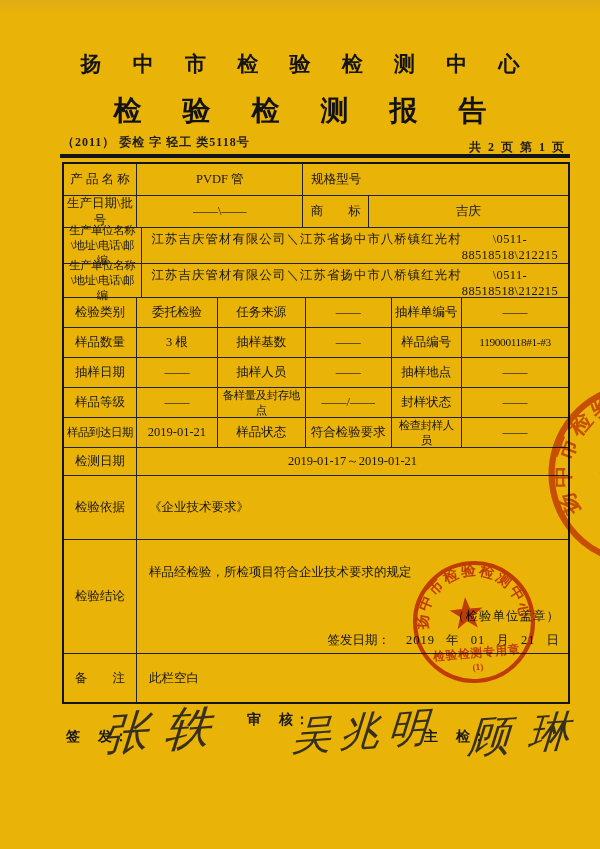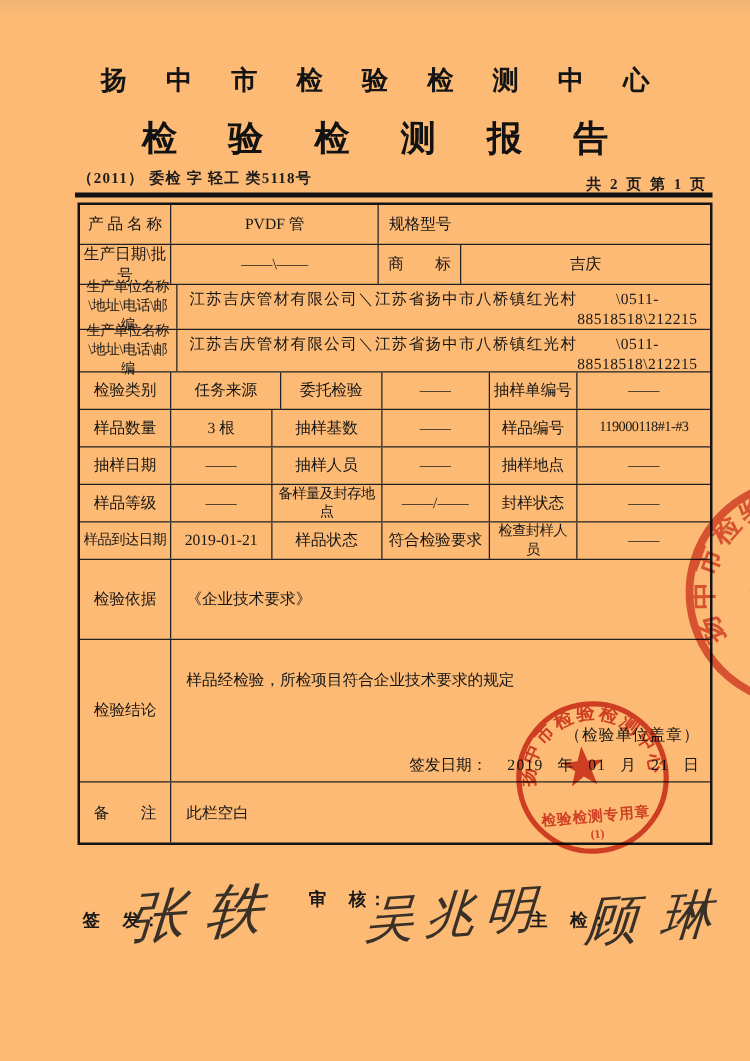--- a/index.html
+++ b/index.html
@@ -1,18 +1,18 @@
 <!DOCTYPE html>
 <html><head>
 <meta charset="utf-8">
 <style>
   html,body{margin:0;padding:0;background:#e8e8e6;}
   .page{
     position:relative;width:600px;height:849px;margin:0 auto;
-    background:#fdba74;overflow:hidden;
+    background:#eab308;overflow:hidden;
     font-family:"Liberation Serif","DejaVu Serif",serif;
     color:#161616;
   }
   .page::before{
     content:"";position:absolute;left:0;top:0;right:0;height:14px;
     background:linear-gradient(180deg,rgba(120,120,120,.10),rgba(120,120,120,0));
     pointer-events:none;
   }
   .org-title{
     position:absolute;left:0;top:50px;width:100%;text-align:center;
@@ -125,22 +125,22 @@
     <div class="tr h34">
       <div class="td cm-l tight">生产单位名称\地址\电话\邮编</div>
       <div class="td cm-v addr">
         <span class="l1">江苏吉庆管材有限公司＼江苏省扬中市八桥镇红光村</span>
         <span class="l2">\0511-88518518\212215</span>
       </div>
     </div>
 
     <div class="tr h30">
       <div class="td c-l1">检验类别</div>
+      <div class="td c6-b">委托检验</div>
       <div class="td c6-c">任务来源</div>
-      <div class="td c6-b">委托检验</div>
       <div class="td c6-d">——</div>
       <div class="td c6-e">抽样单编号</div>
       <div class="td c6-f">——</div>
     </div>
 
     <div class="tr h30">
       <div class="td c-l1">样品数量</div>
       <div class="td c6-b">3 根</div>
       <div class="td c6-c">抽样基数</div>
       <div class="td c6-d">——</div>
@@ -168,20 +168,24 @@
 
     <div class="tr h30">
       <div class="td c-l1 tight">样品到达日期</div>
       <div class="td c6-b">2019-01-21</div>
       <div class="td c6-c">样品状态</div>
       <div class="td c6-d">符合检验要求</div>
       <div class="td c6-e tight">检查封样人员</div>
       <div class="td c6-f">——</div>
     </div>
 
+    <div class="tr h28">
+      <div class="td c-l1">检测日期</div>
+      <div class="td cn-v">2019-01-17～2019-01-21</div>
+    </div>
 
     <div class="tr h64">
       <div class="td c-l1">检验依据</div>
       <div class="td cn-v left basis-cell">《企业技术要求》</div>
     </div>
 
     <div class="tr h114">
       <div class="td c-l1">检验结论</div>
       <div class="td cn-v left concl-cell">
         <span>样品经检验，所检项目符合企业技术要求的规定</span>

